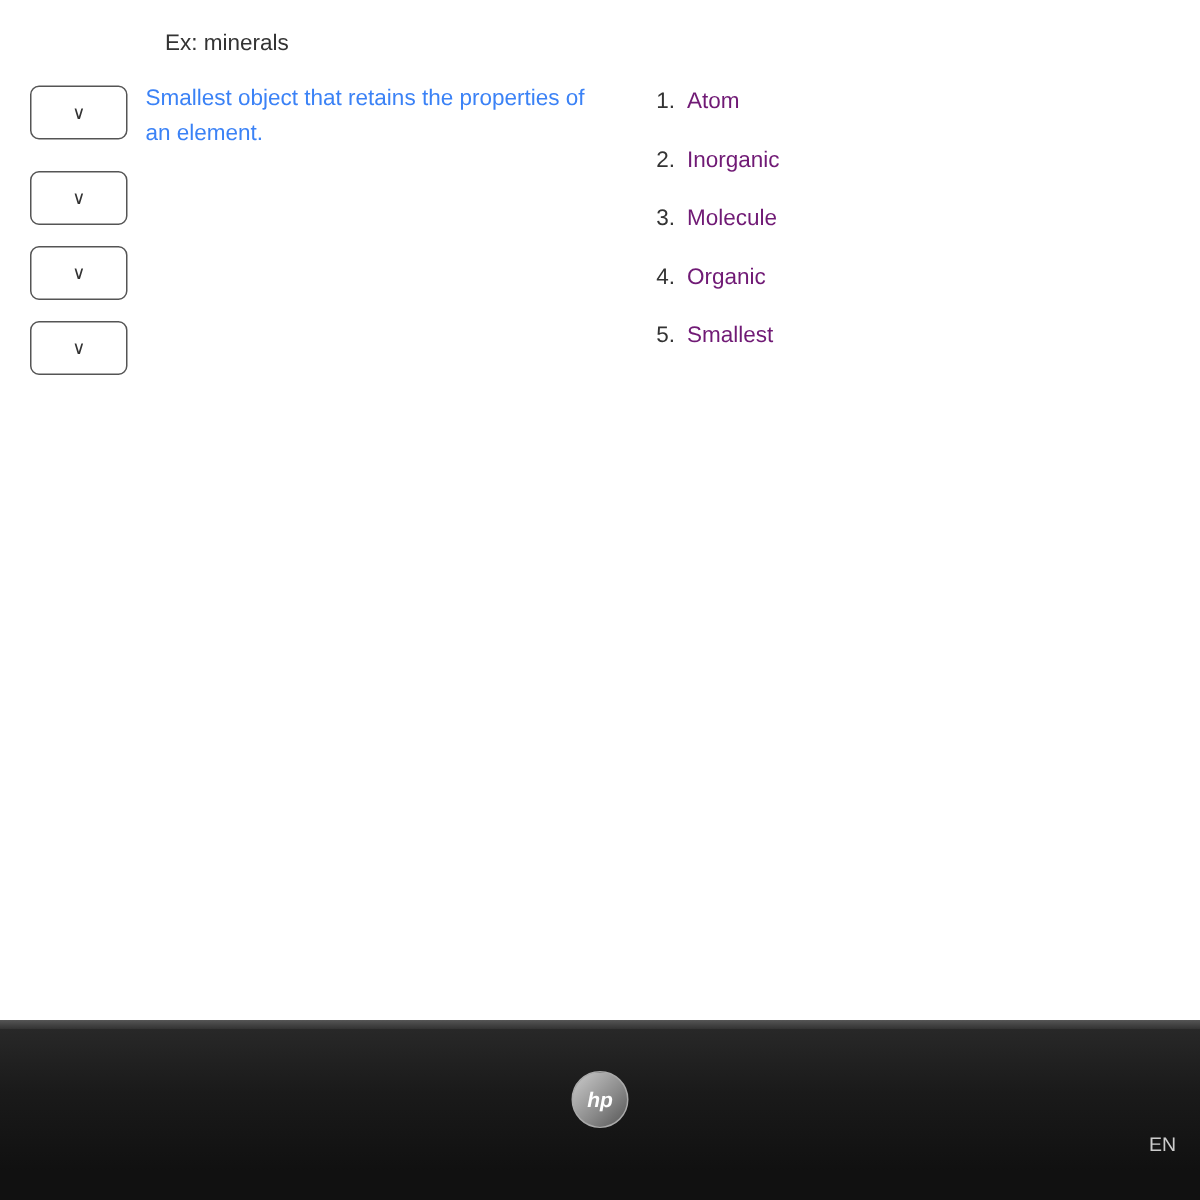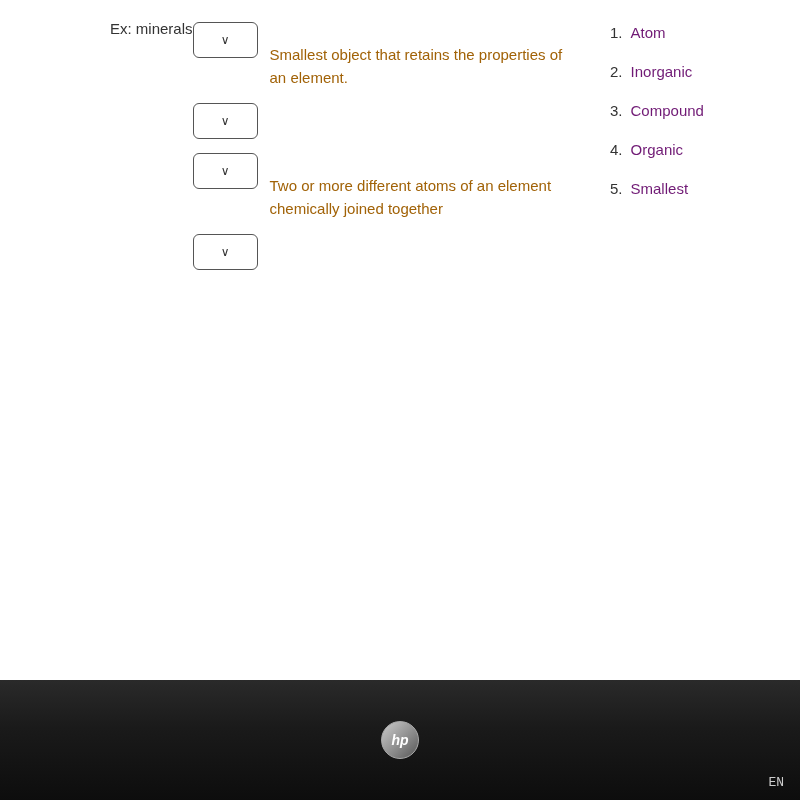--- a/index.html
+++ b/index.html
@@ -12,21 +12,21 @@
       overflow: hidden;
       display: flex;
       flex-direction: column;
     }
 
     .main-content {
       background: #ffffff;
       flex: 1;
       padding: 20px 30px 8px 20px;
       display: flex;
-      flex-direction: row;
+      flex-direction: column;
       position: relative;
     }
 
     .ex-minerals {
       font-size: 15px;
       color: #333;
       margin-bottom: 18px;
       margin-left: 90px;
     }
 
@@ -64,24 +64,23 @@
       margin-top: 2px;
     }
 
     .dropdown-box .chevron {
       font-size: 12px;
       color: #333;
     }
 
     .description-text {
       font-size: 15px;
-      color: #a16207;
+      color: #3b82f6;
       line-height: 1.5;
       flex: 1;
-      margin-top: 24px;
     }
 
     .right-column {
       display: flex;
       flex-direction: column;
       justify-content: flex-start;
       padding-left: 30px;
       padding-top: 0px;
       gap: 22px;
       margin-top: 4px;
@@ -106,20 +105,21 @@
     .answer-label {
       font-size: 15px;
       color: #701a75;
     }
 
     
     .taskbar {
       height: 120px;
       background: linear-gradient(180deg, #2a2a2a 0%, #1a1a1a 40%, #0d0d0d 100%);
       display: flex;
+      flex-direction: column;
       align-items: stretch;
       justify-content: flex-end;
       position: relative;
     }
 
     .taskbar-top {
       height: 6px;
       background: linear-gradient(180deg, #555 0%, #333 100%);
     }
 
@@ -145,21 +145,20 @@
       font-style: italic;
       border: 1px solid #aaa;
     }
 
     .en-label {
       position: absolute;
       right: 16px;
       bottom: 10px;
       color: #ccc;
       font-size: 13px;
-      font-family: Liberation Mono, monospace;
     }
 
     .taskbar-bottom {
       height: 20px;
       background: #111;
     }
 
     
     .row-1 { margin-bottom: 2px; }
     .row-2 { margin-bottom: 2px; }
@@ -185,21 +184,20 @@
       <div class="row row-2">
         <div class="dropdown-box">
           <span class="chevron">∨</span>
         </div>
       </div>
 
       <div class="row row-3">
         <div class="dropdown-box">
           <span class="chevron">∨</span>
         </div>
-        <div class="description-text">Two or more different atoms of an element chemically joined together</div>
       </div>
 
       <div class="row row-4">
         <div class="dropdown-box">
           <span class="chevron">∨</span>
         </div>
       </div>
 
     </div>
 
@@ -207,21 +205,21 @@
       <div class="answer-item">
         <span class="answer-number">1.</span>
         <span class="answer-label">Atom</span>
       </div>
       <div class="answer-item">
         <span class="answer-number">2.</span>
         <span class="answer-label">Inorganic</span>
       </div>
       <div class="answer-item">
         <span class="answer-number">3.</span>
-        <span class="answer-label">Compound</span>
+        <span class="answer-label">Molecule</span>
       </div>
       <div class="answer-item">
         <span class="answer-number">4.</span>
         <span class="answer-label">Organic</span>
       </div>
       <div class="answer-item">
         <span class="answer-number">5.</span>
         <span class="answer-label">Smallest</span>
       </div>
     </div>

